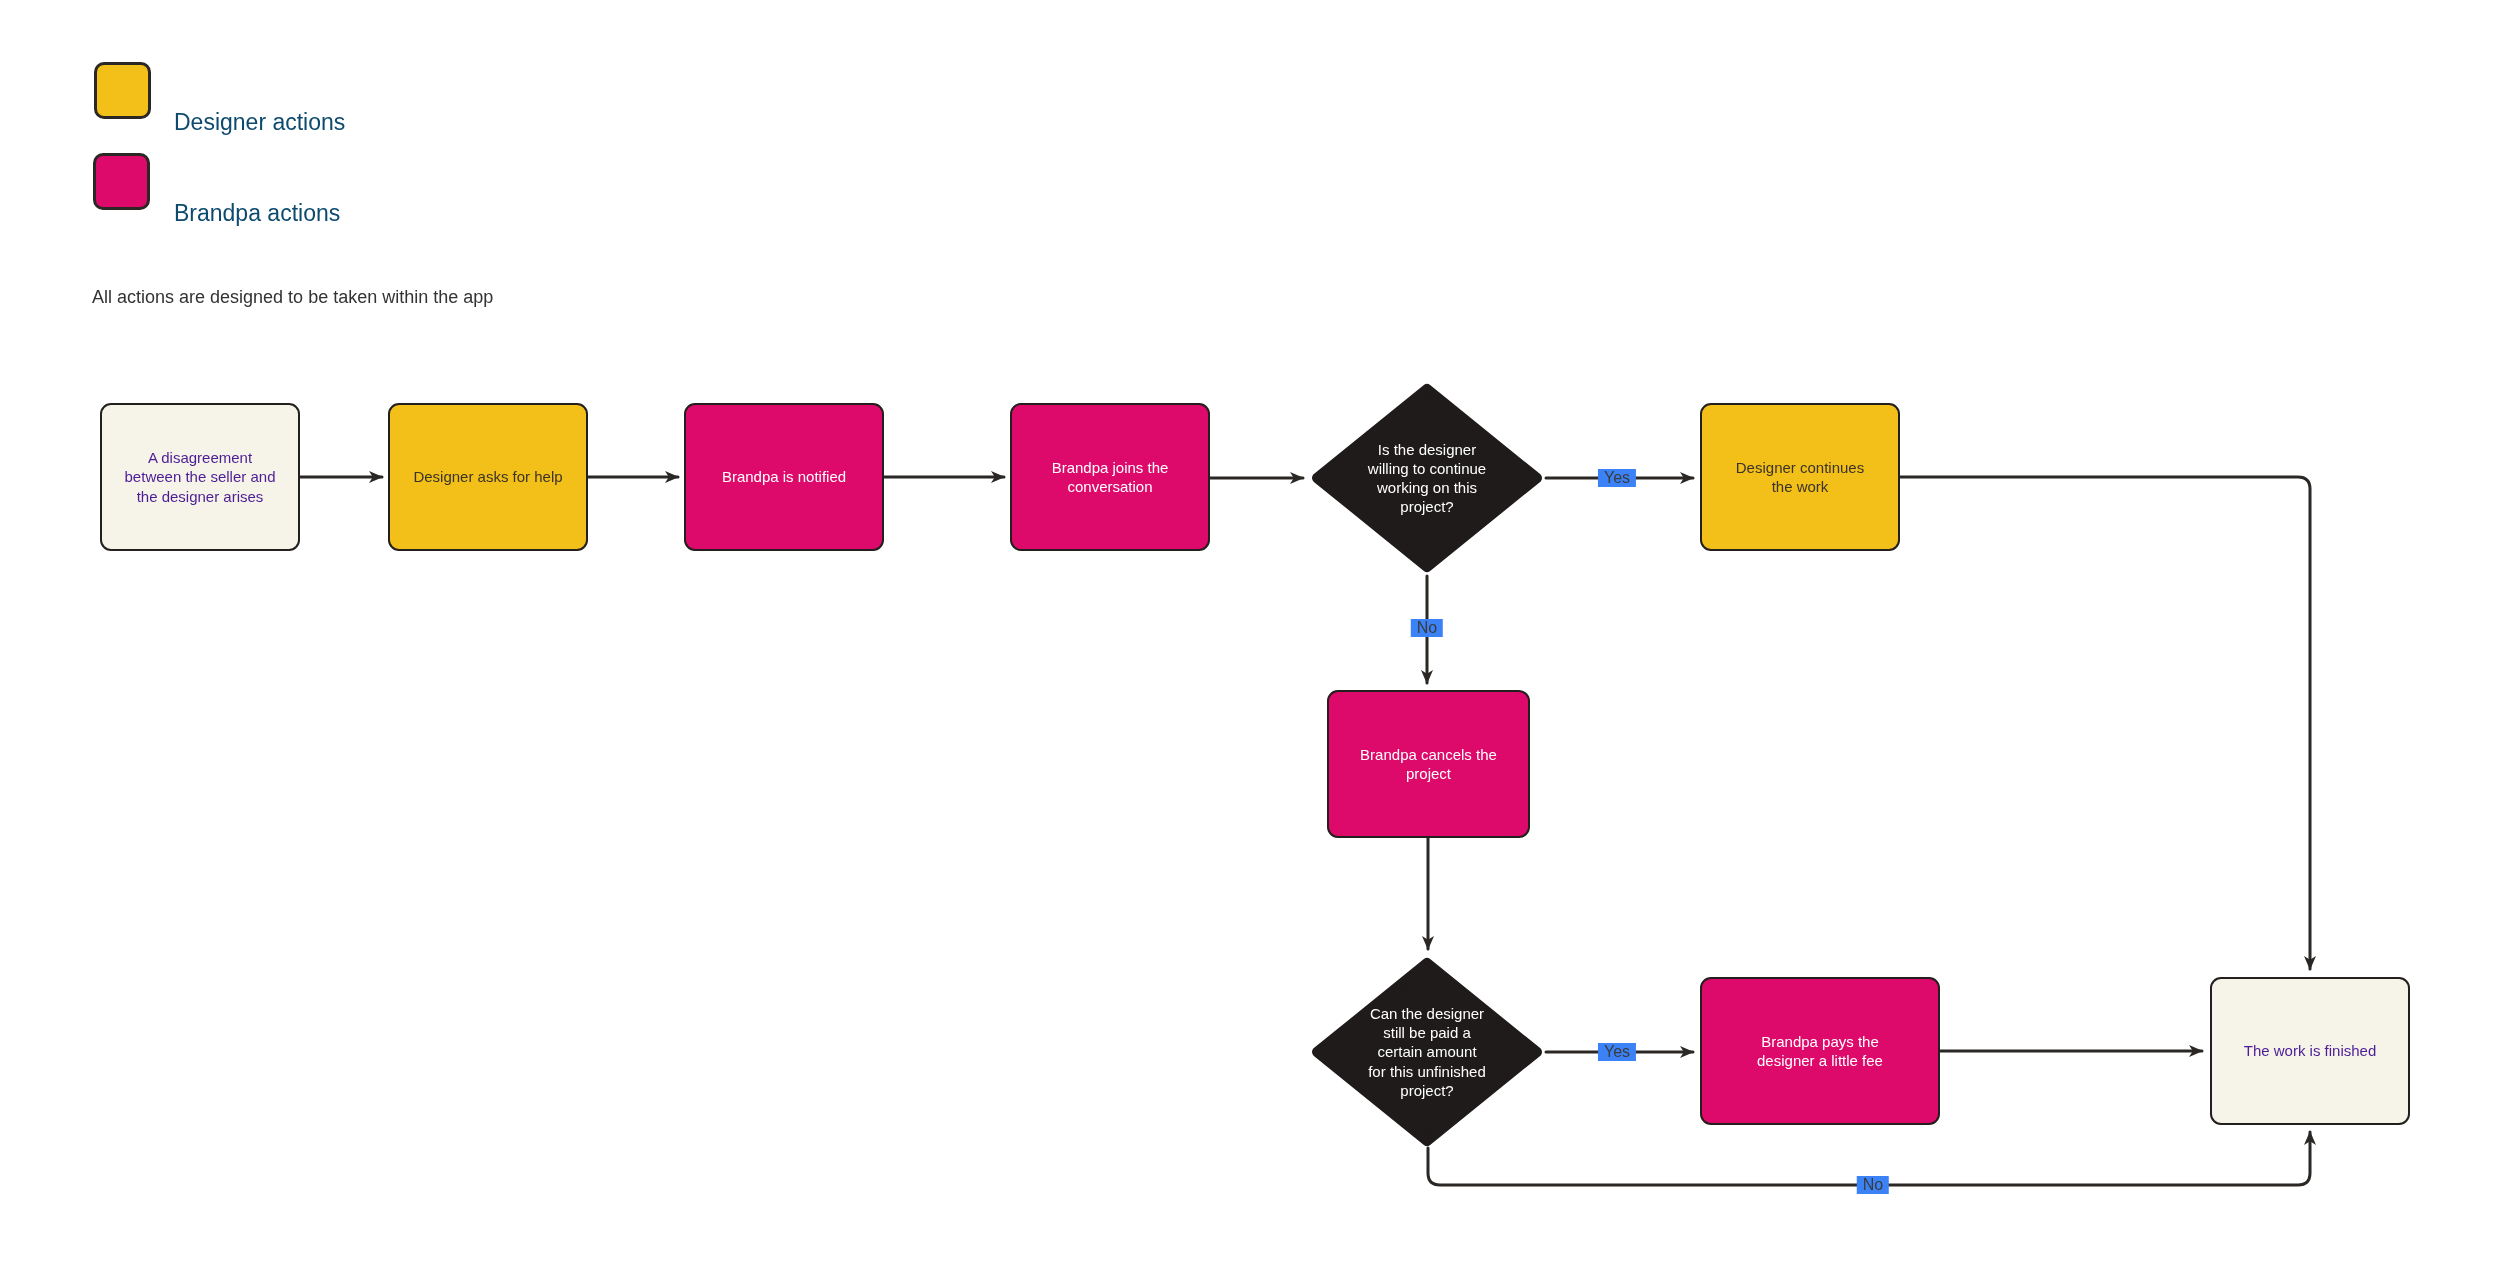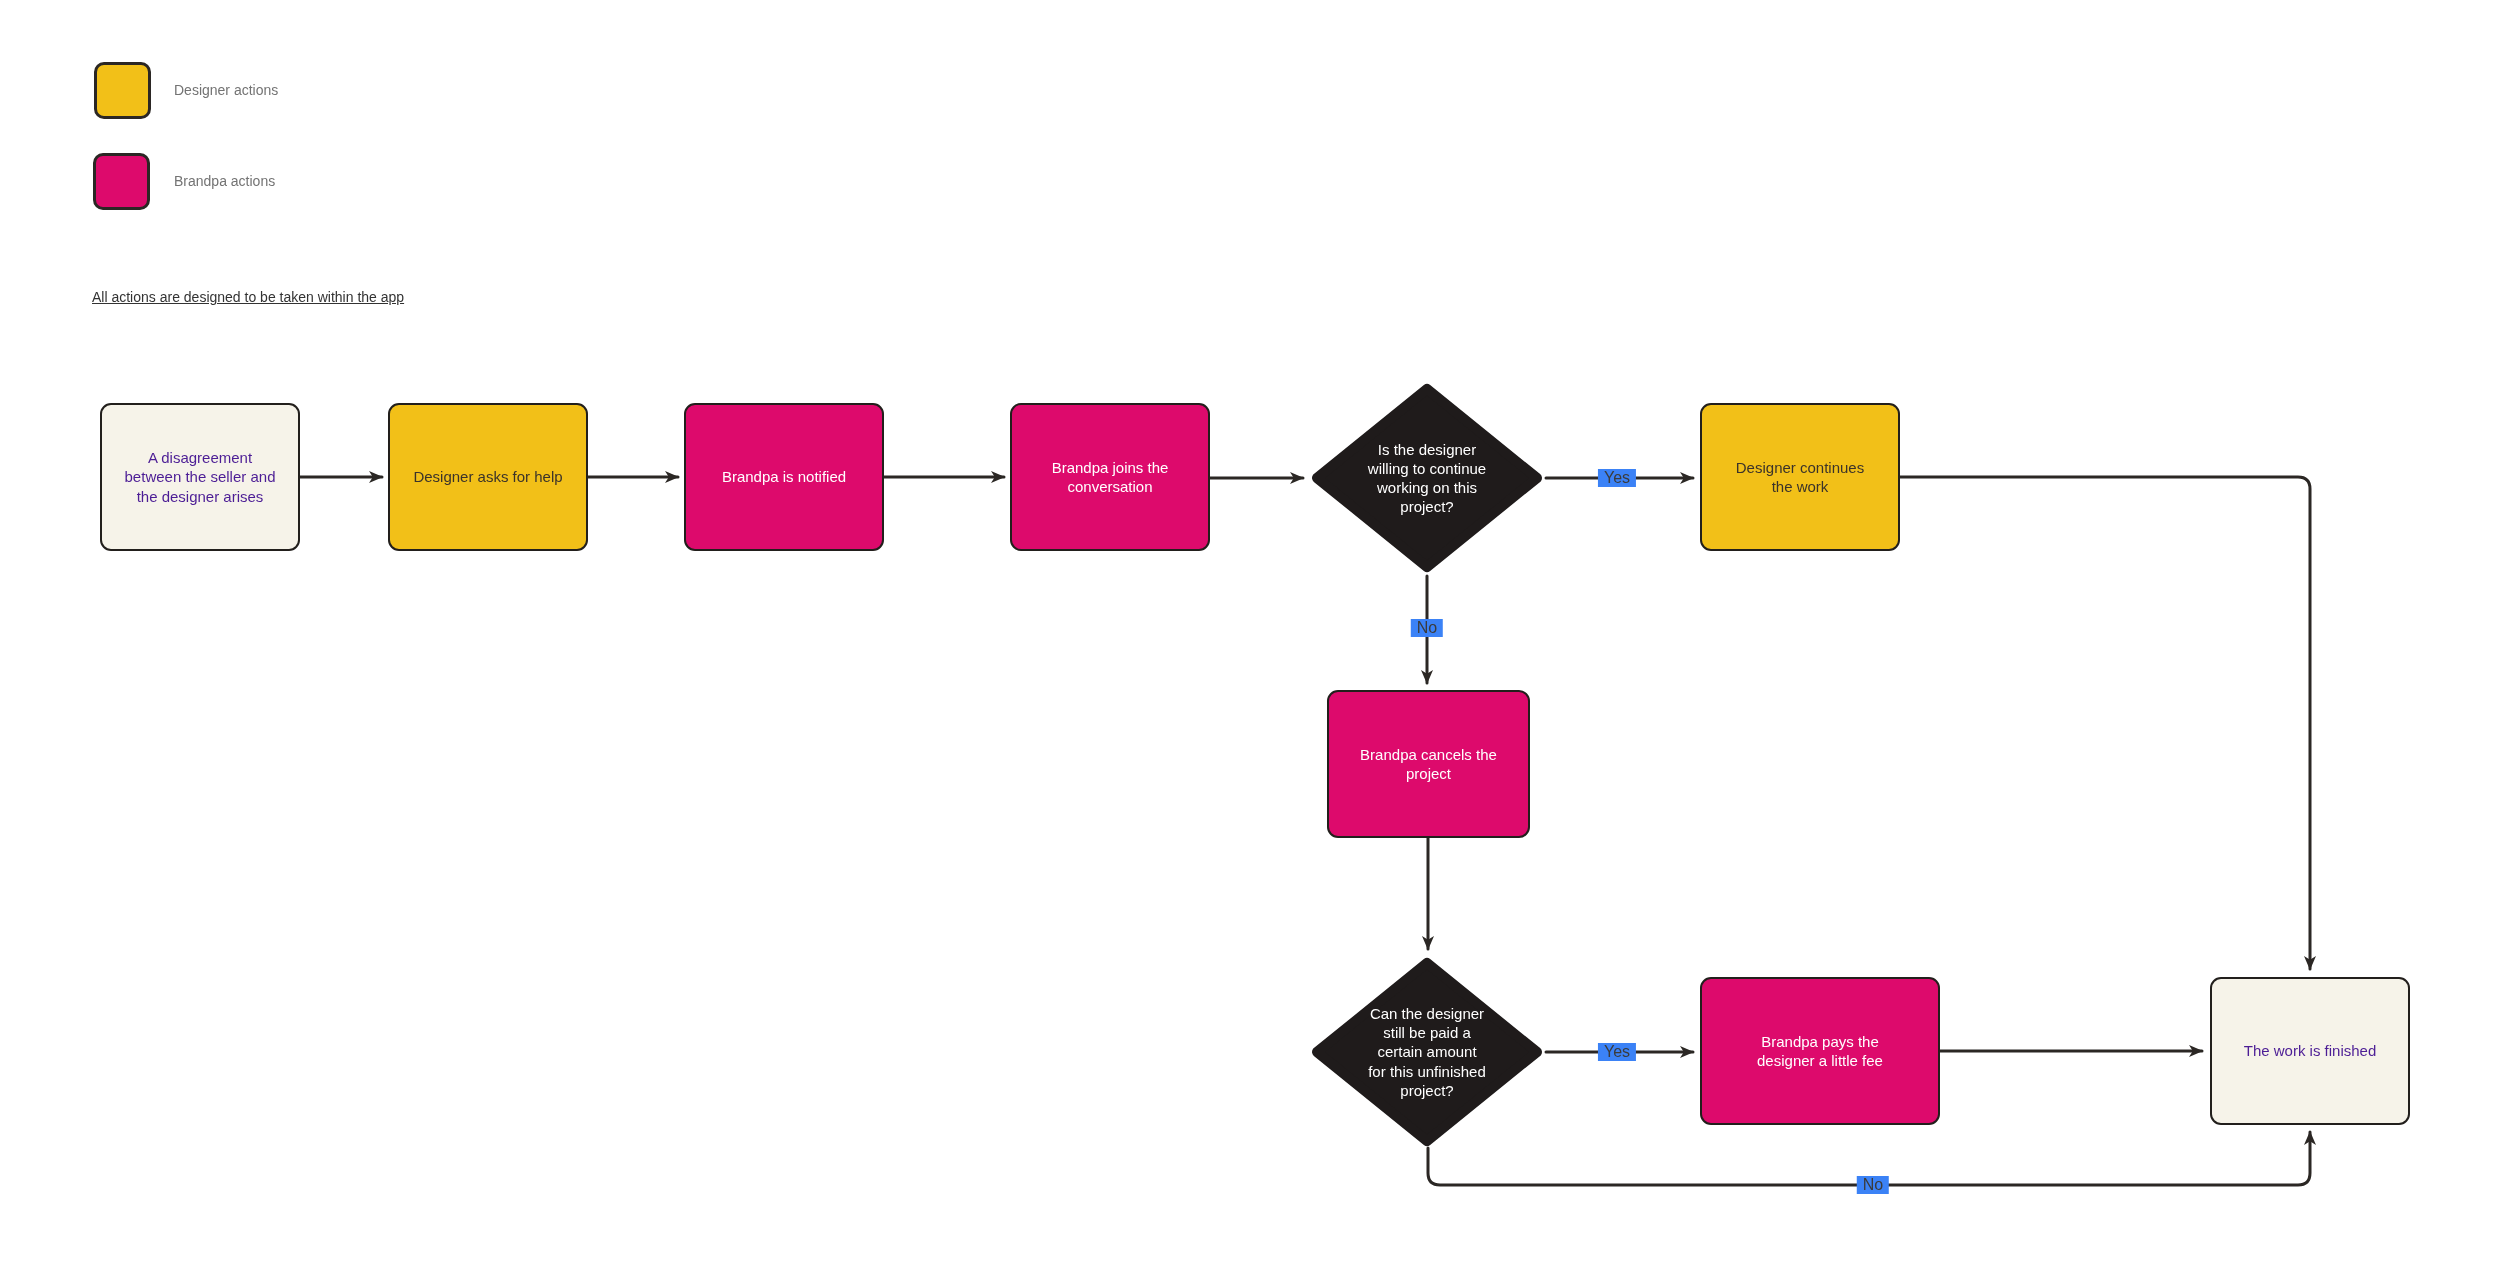--- a/index.html
+++ b/index.html
@@ -22,31 +22,31 @@
     height: 57px;
     border: 3px solid #2b2724;
     border-radius: 10px;
     box-sizing: border-box;
   }
   .swatch.yellow { background: #f2c018; }
   .swatch.pink   { background: #dd0a6c; }
   .legend-label {
     position: absolute;
     transform: translateY(-50%);
-    font-size: 14px;
-    color: #737373;
+    font-size: 23px;
+    color: #0c4a6e;
     white-space: nowrap;
+    margin-top: 32px;
   }
   .note-text {
     position: absolute;
     transform: translateY(-50%);
-    font-size: 14px;
+    font-size: 18px;
     color: #333333;
     white-space: nowrap;
-    text-decoration: underline;
   }
   
   #edge-layer {
     position: absolute;
     left: 0; top: 0;
     width: 2500px;
     height: 1288px;
   }
   #edge-layer path.edge {
     fill: none;

